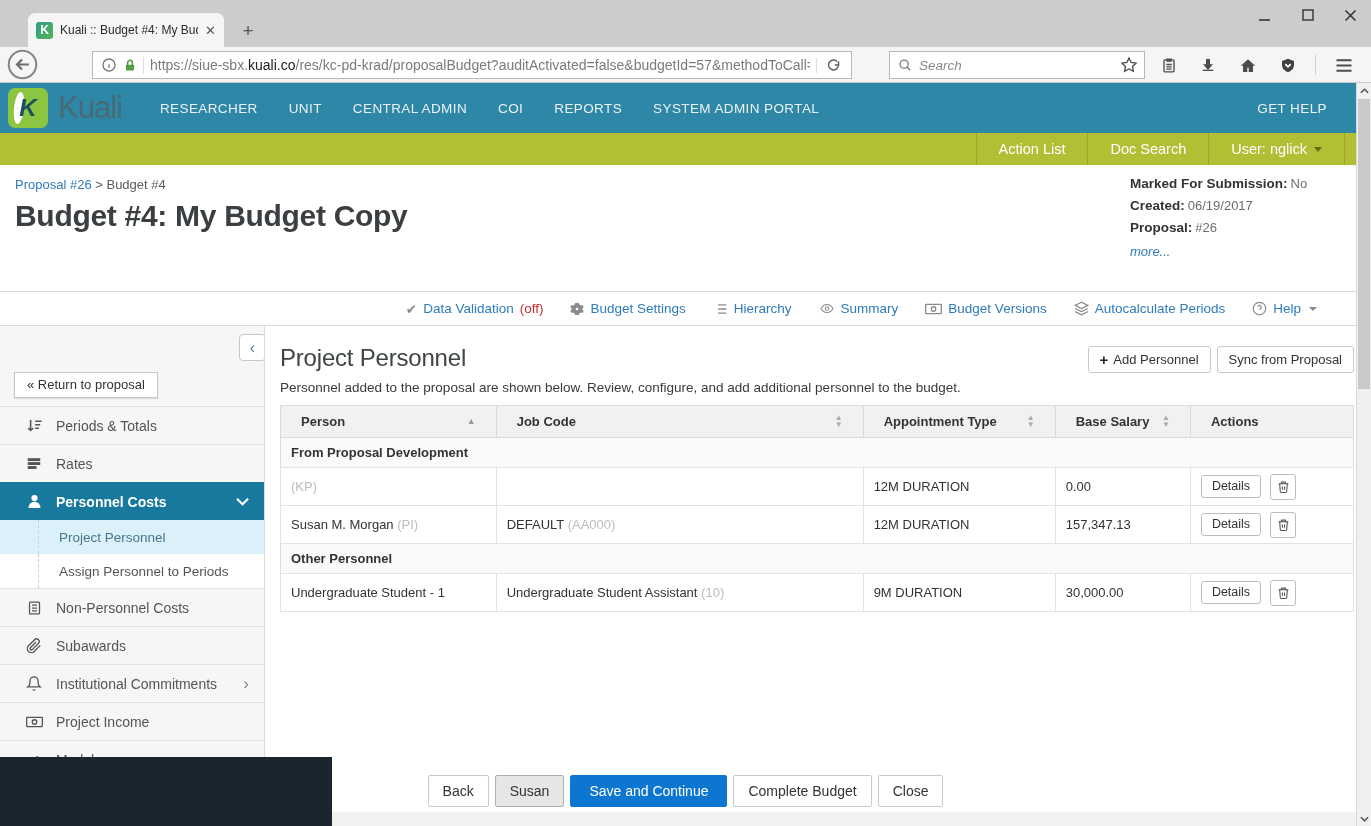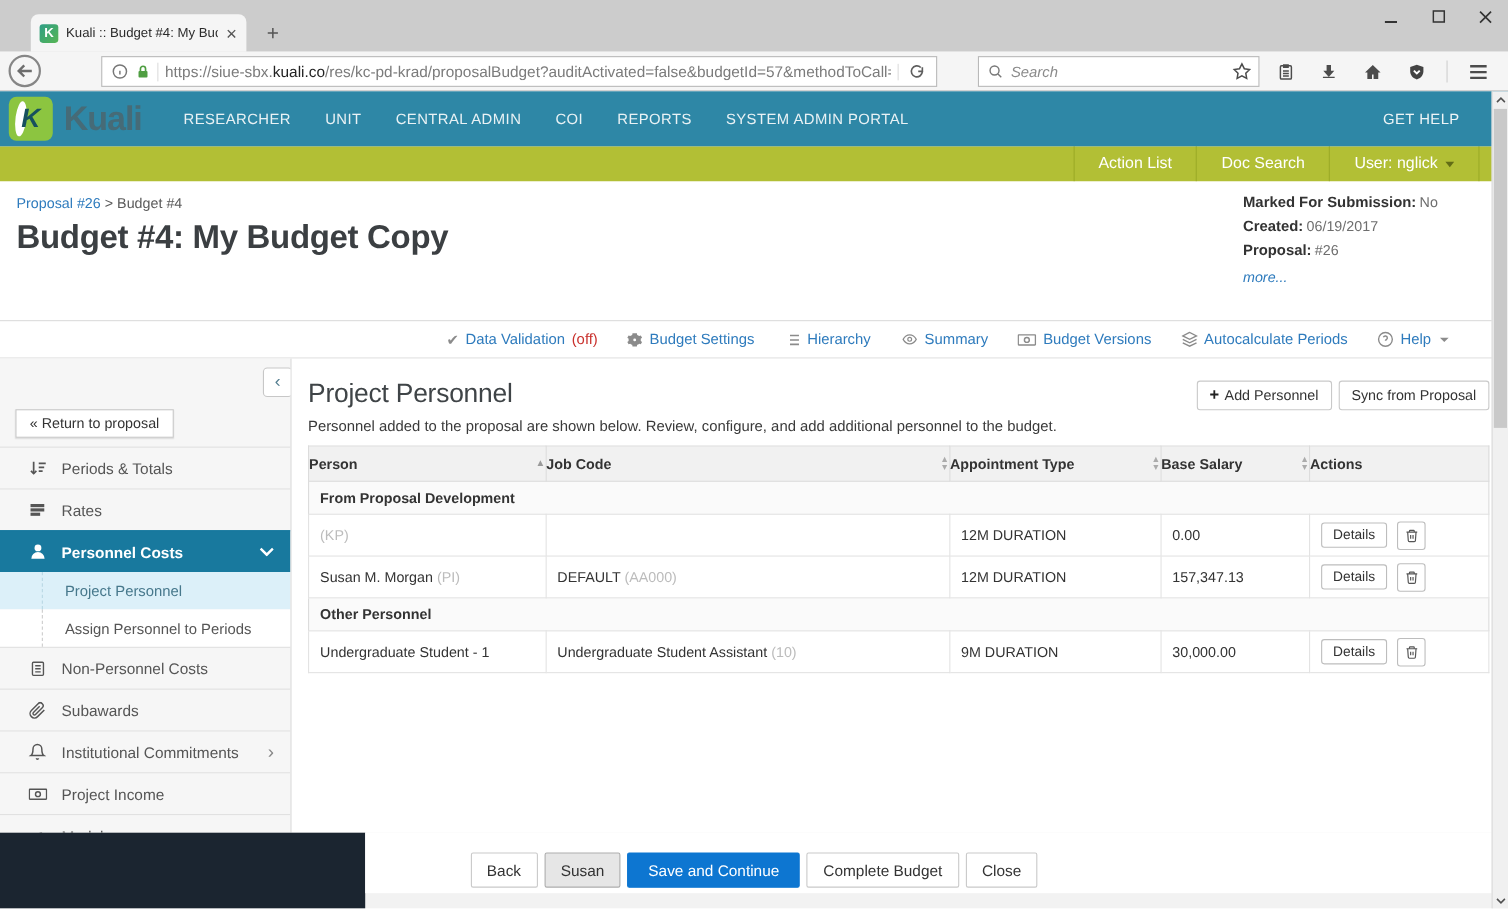--- a/index.html
+++ b/index.html
@@ -34,21 +34,21 @@
   .chrome-icons { position:absolute; right:18px; top:0; height:36px; display:flex; align-items:center; gap:23px; }
   .chrome-icons .divider { width:1px; height:20px; background:#cfcfcf; margin:0 -4px; }
 
   
   .topnav { height:50px; background:#2e87a6; display:flex; align-items:center; position:relative; }
   .klogo { width:40px; height:40px; margin-left:8px; border-radius:7px; background:#8cc540;
            display:flex; align-items:center; justify-content:center; position:relative; overflow:hidden; flex:none;}
   .klogo:before{ content:""; position:absolute; left:6px; top:4px; width:10px; height:32px; background:#fff;
            border-radius:50% 60% 50% 60%; transform:rotate(8deg); }
   .klogo span{ position:relative; color:#17505e; font-weight:bold; font-size:24px; font-style:italic; }
-  .brand { font-size:31px; font-weight:bold; color:#466b77; letter-spacing:-1px; margin-left:10px; }
+  .brand { font-size:31px; font-weight:normal; color:#466b77; letter-spacing:-1px; margin-left:10px; }
   .navitems { display:flex; gap:31px; margin-left:38px; }
   .navitem { color:#e9f2f5; font-size:13.5px; letter-spacing:.4px; cursor:pointer; }
   .gethelp { margin-left:auto; margin-right:44px; color:#eef5f7; font-size:13.5px; letter-spacing:.4px; cursor:pointer; }
 
   .utilitybar { height:32px; background:#b2bf35; display:flex; justify-content:flex-end; padding-right:26px; }
   .util-item { color:#fff; font-size:14.5px; line-height:31px; padding:0 22px; border-left:1px solid #9cab27; cursor:pointer; display:flex; align-items:center; gap:7px;}
   .util-item.last { border-right:1px solid #9cab27; }
   .caret-dn { width:0; height:0; border-left:4.5px solid transparent; border-right:4.5px solid transparent; border-top:5px solid rgba(55,65,5,.65); }
 
   
@@ -95,21 +95,21 @@
   .main-head { display:flex; justify-content:space-between; align-items:flex-start; }
   .main-title { font-size:24px; font-weight:500; color:#3f4447; letter-spacing:-.2px; }
   .head-btns { display:flex; gap:6px; margin-top:2px; }
   .btn { background:#fff; border:1px solid #c9c9c9; border-radius:3px; padding:5px 11px; font-size:13px; color:#333;
          display:flex; align-items:center; gap:5px; cursor:pointer; font-family:inherit; }
   .btn .plus { font-weight:bold; font-size:15px; color:#222; line-height:11px; }
   .desc { font-size:13.5px; color:#3a3a3a; margin-top:7px; }
 
   table.grid { width:100%; border-collapse:collapse; margin-top:10px; border:1px solid #dcdcdc; }
   table.grid th { background:#f1f1f1; border:1px solid #dcdcdc; font-size:13px; color:#333; text-align:left;
-                  padding:8px 0; font-weight:bold; cursor:pointer; }
+                  padding:8px 20px; font-weight:bold; cursor:pointer; }
   table.grid th .thwrap { display:flex; align-items:center; justify-content:space-between; }
   .sort-single { color:#9a9a9a; font-size:9px; line-height:9px; }
   .sort-dbl { display:flex; flex-direction:column; color:#ababab; font-size:8px; line-height:6.5px; }
   table.grid td { border:1px solid #e3e3e3; font-size:13px; color:#333; padding:4px 10px; vertical-align:middle; }
   tr.group td { background:#fafafa; font-weight:bold; padding:7px 10px; border-left:1px solid #dcdcdc; border-right:1px solid #dcdcdc; }
   tr.data td { height:38px; }
   .note { color:#bcbcbc; }
   .actions { display:flex; gap:9px; align-items:center; }
   .btn-sm { background:#fff; border:1px solid #bdbdbd; border-radius:3px; padding:3px 10px 4px; font-size:12.5px; color:#333; cursor:pointer; font-family:inherit;}
   .icon-btn { width:26px; height:26px; background:#fff; border:1px solid #bdbdbd; border-radius:3px;

